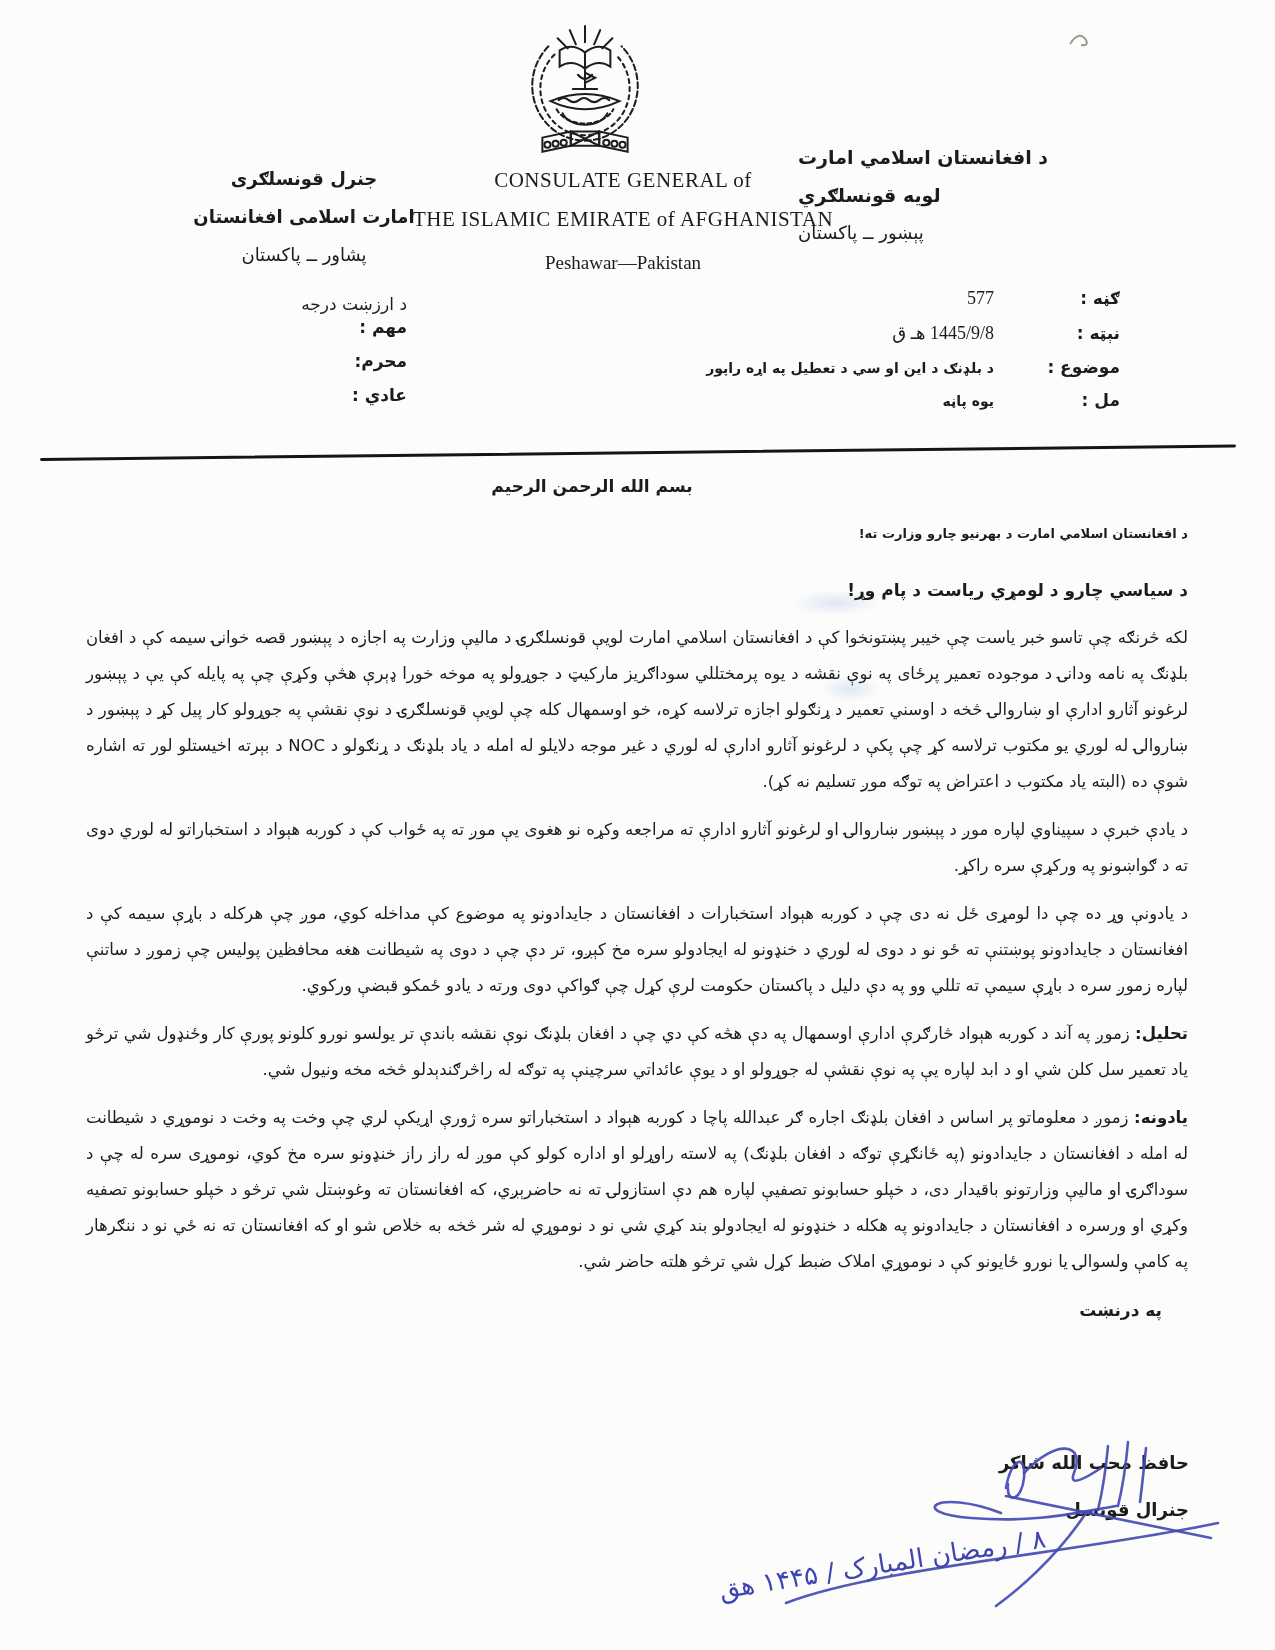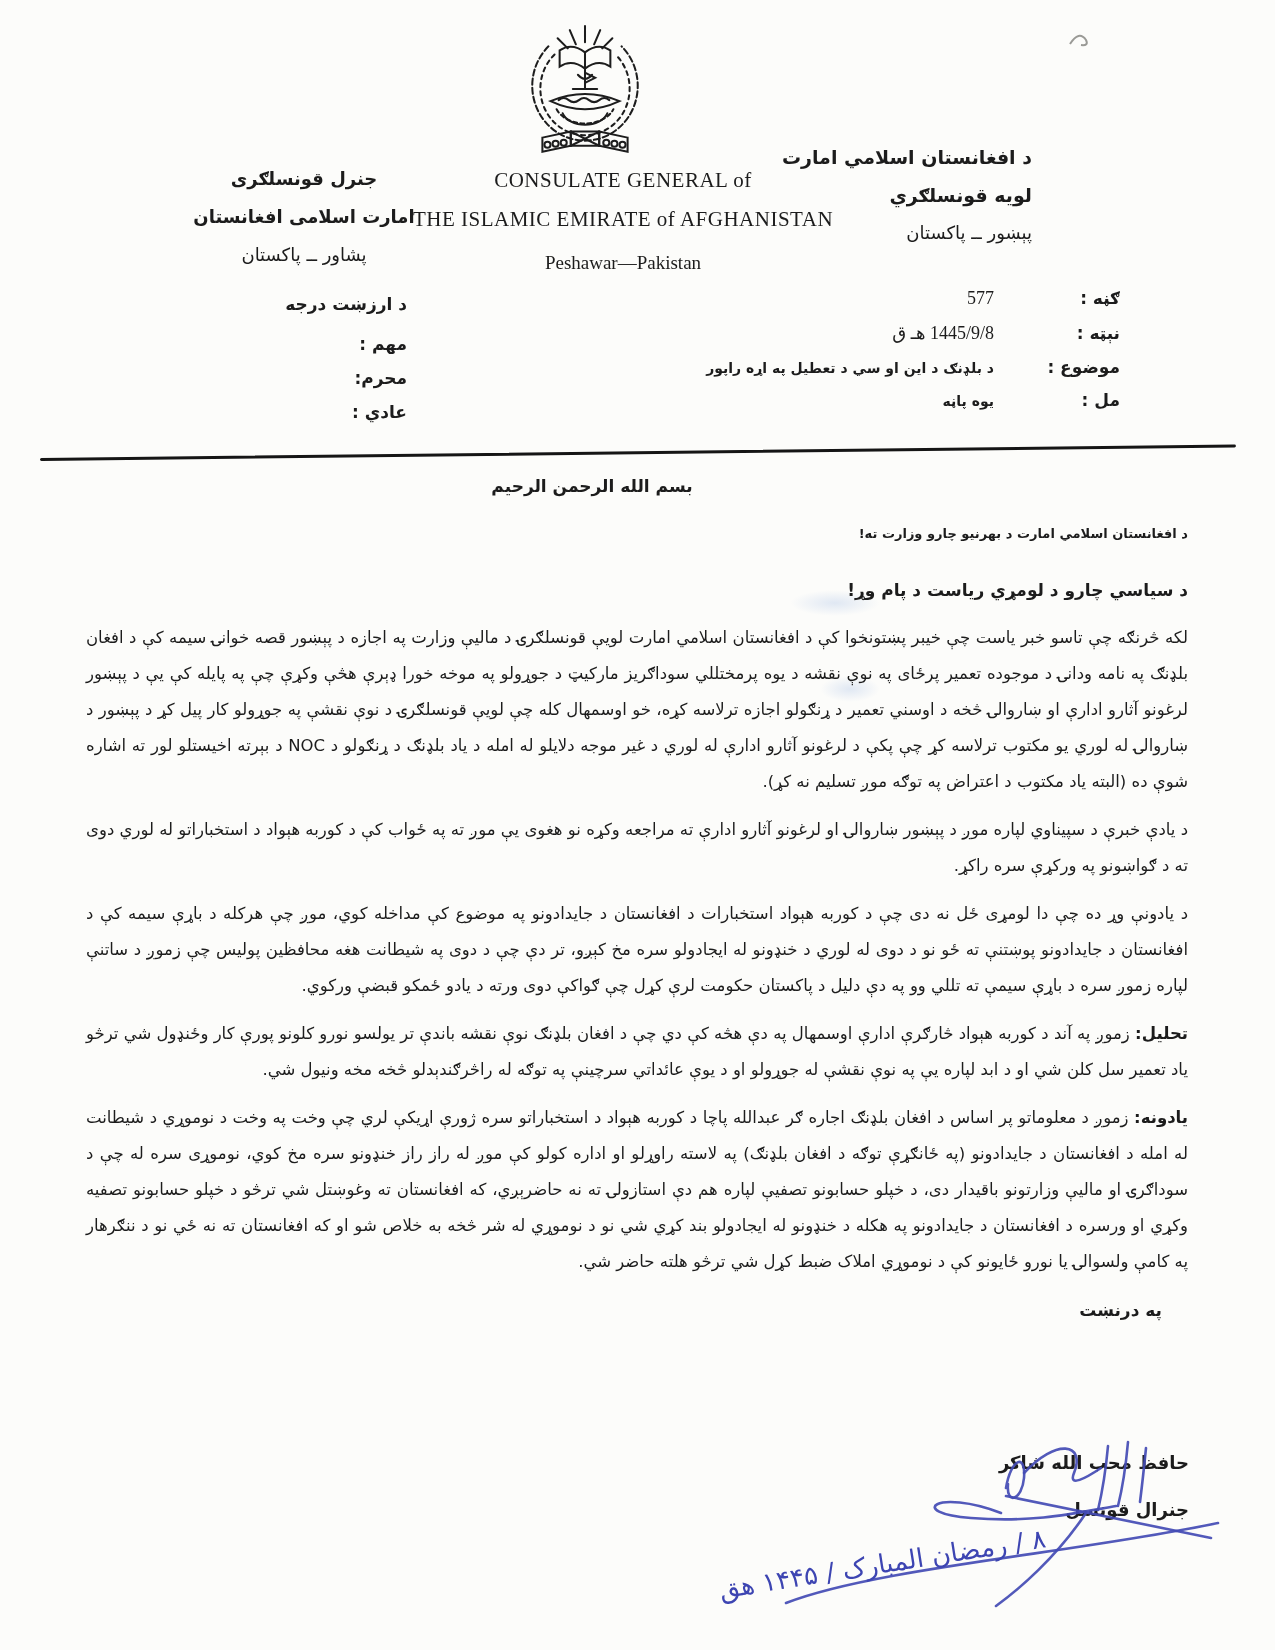--- a/index.html
+++ b/index.html
@@ -9,38 +9,38 @@
     margin:0 auto;
     background:#fcfcfa;
     overflow:hidden;
     font-family:"DejaVu Sans", sans-serif;
     color:#1c1c1c;
   }
   
   .emblem{position:absolute;left:512px;top:22px;width:146px;height:142px;}
   .emblem svg{width:100%;height:100%;}
   .emblem path,.emblem circle{fill:none;stroke:#1d1d1d;stroke-width:2;stroke-linecap:round;}
-  .hdr-right{position:absolute;left:772px;top:146px;width:260px;direction:rtl;text-align:right;font-weight:bold;font-size:19px;}
+  .hdr-right{position:absolute;left:798px;top:146px;width:260px;direction:rtl;text-align:left;font-weight:bold;font-size:19px;}
   .hdr-right .l{margin-bottom:16px;}
   .hdr-right .l3{font-weight:normal;font-size:18px;}
   .hdr-center{position:absolute;left:378px;top:168px;width:490px;text-align:center;font-family:"Liberation Serif", serif;}
   .hdr-center .l1{font-size:21px;letter-spacing:.5px;margin-bottom:14px;}
   .hdr-center .l2{font-size:21px;letter-spacing:.5px;margin-bottom:20px;}
   .hdr-center .l3{font-size:19px;}
   .hdr-left{position:absolute;left:144px;top:168px;width:320px;direction:rtl;text-align:center;font-weight:bold;font-size:18px;}
   .hdr-left .l{margin-bottom:17px;}
   .hdr-left .l3{font-weight:normal;}
   
   .meta-right{position:absolute;right:155px;top:288px;width:440px;direction:rtl;font-size:17px;}
   .meta-row{display:flex;align-items:baseline;margin-bottom:13px;}
   .meta-label{width:112px;font-weight:bold;flex:none;}
   .meta-value{font-family:"Liberation Serif", serif;font-size:18px;margin-right:14px;}
   .meta-value.pashto{font-family:"DejaVu Sans", sans-serif;font-size:14px;font-weight:bold;}
   .cls-block{position:absolute;left:262px;top:294px;width:145px;direction:rtl;text-align:right;font-size:17px;}
-  .cls-title{font-weight:bold;margin-bottom:20px;}
+  .cls-title{font-weight:normal;margin-bottom:3px;}
   .cls-item{font-weight:bold;margin-bottom:14px;}
   
   .rule{position:absolute;left:40px;top:458px;width:1196px;height:3px;background:#151515;transform:rotate(-0.65deg);transform-origin:left center;border-radius:2px;}
   
   .body{position:absolute;left:86px;top:468px;width:1102px;direction:rtl;font-size:16.5px;line-height:36px;}
   .bismillah{font-weight:bold;font-size:17px;width:max-content;margin:0 auto;position:relative;right:45px;}
   .addressee{font-weight:bold;font-size:13px;margin-top:12px;}
   .attention{font-weight:bold;font-size:17px;margin-top:20px;}
   .para{margin-top:12px;text-align:justify;}
   .para .lead{font-weight:bold;}

